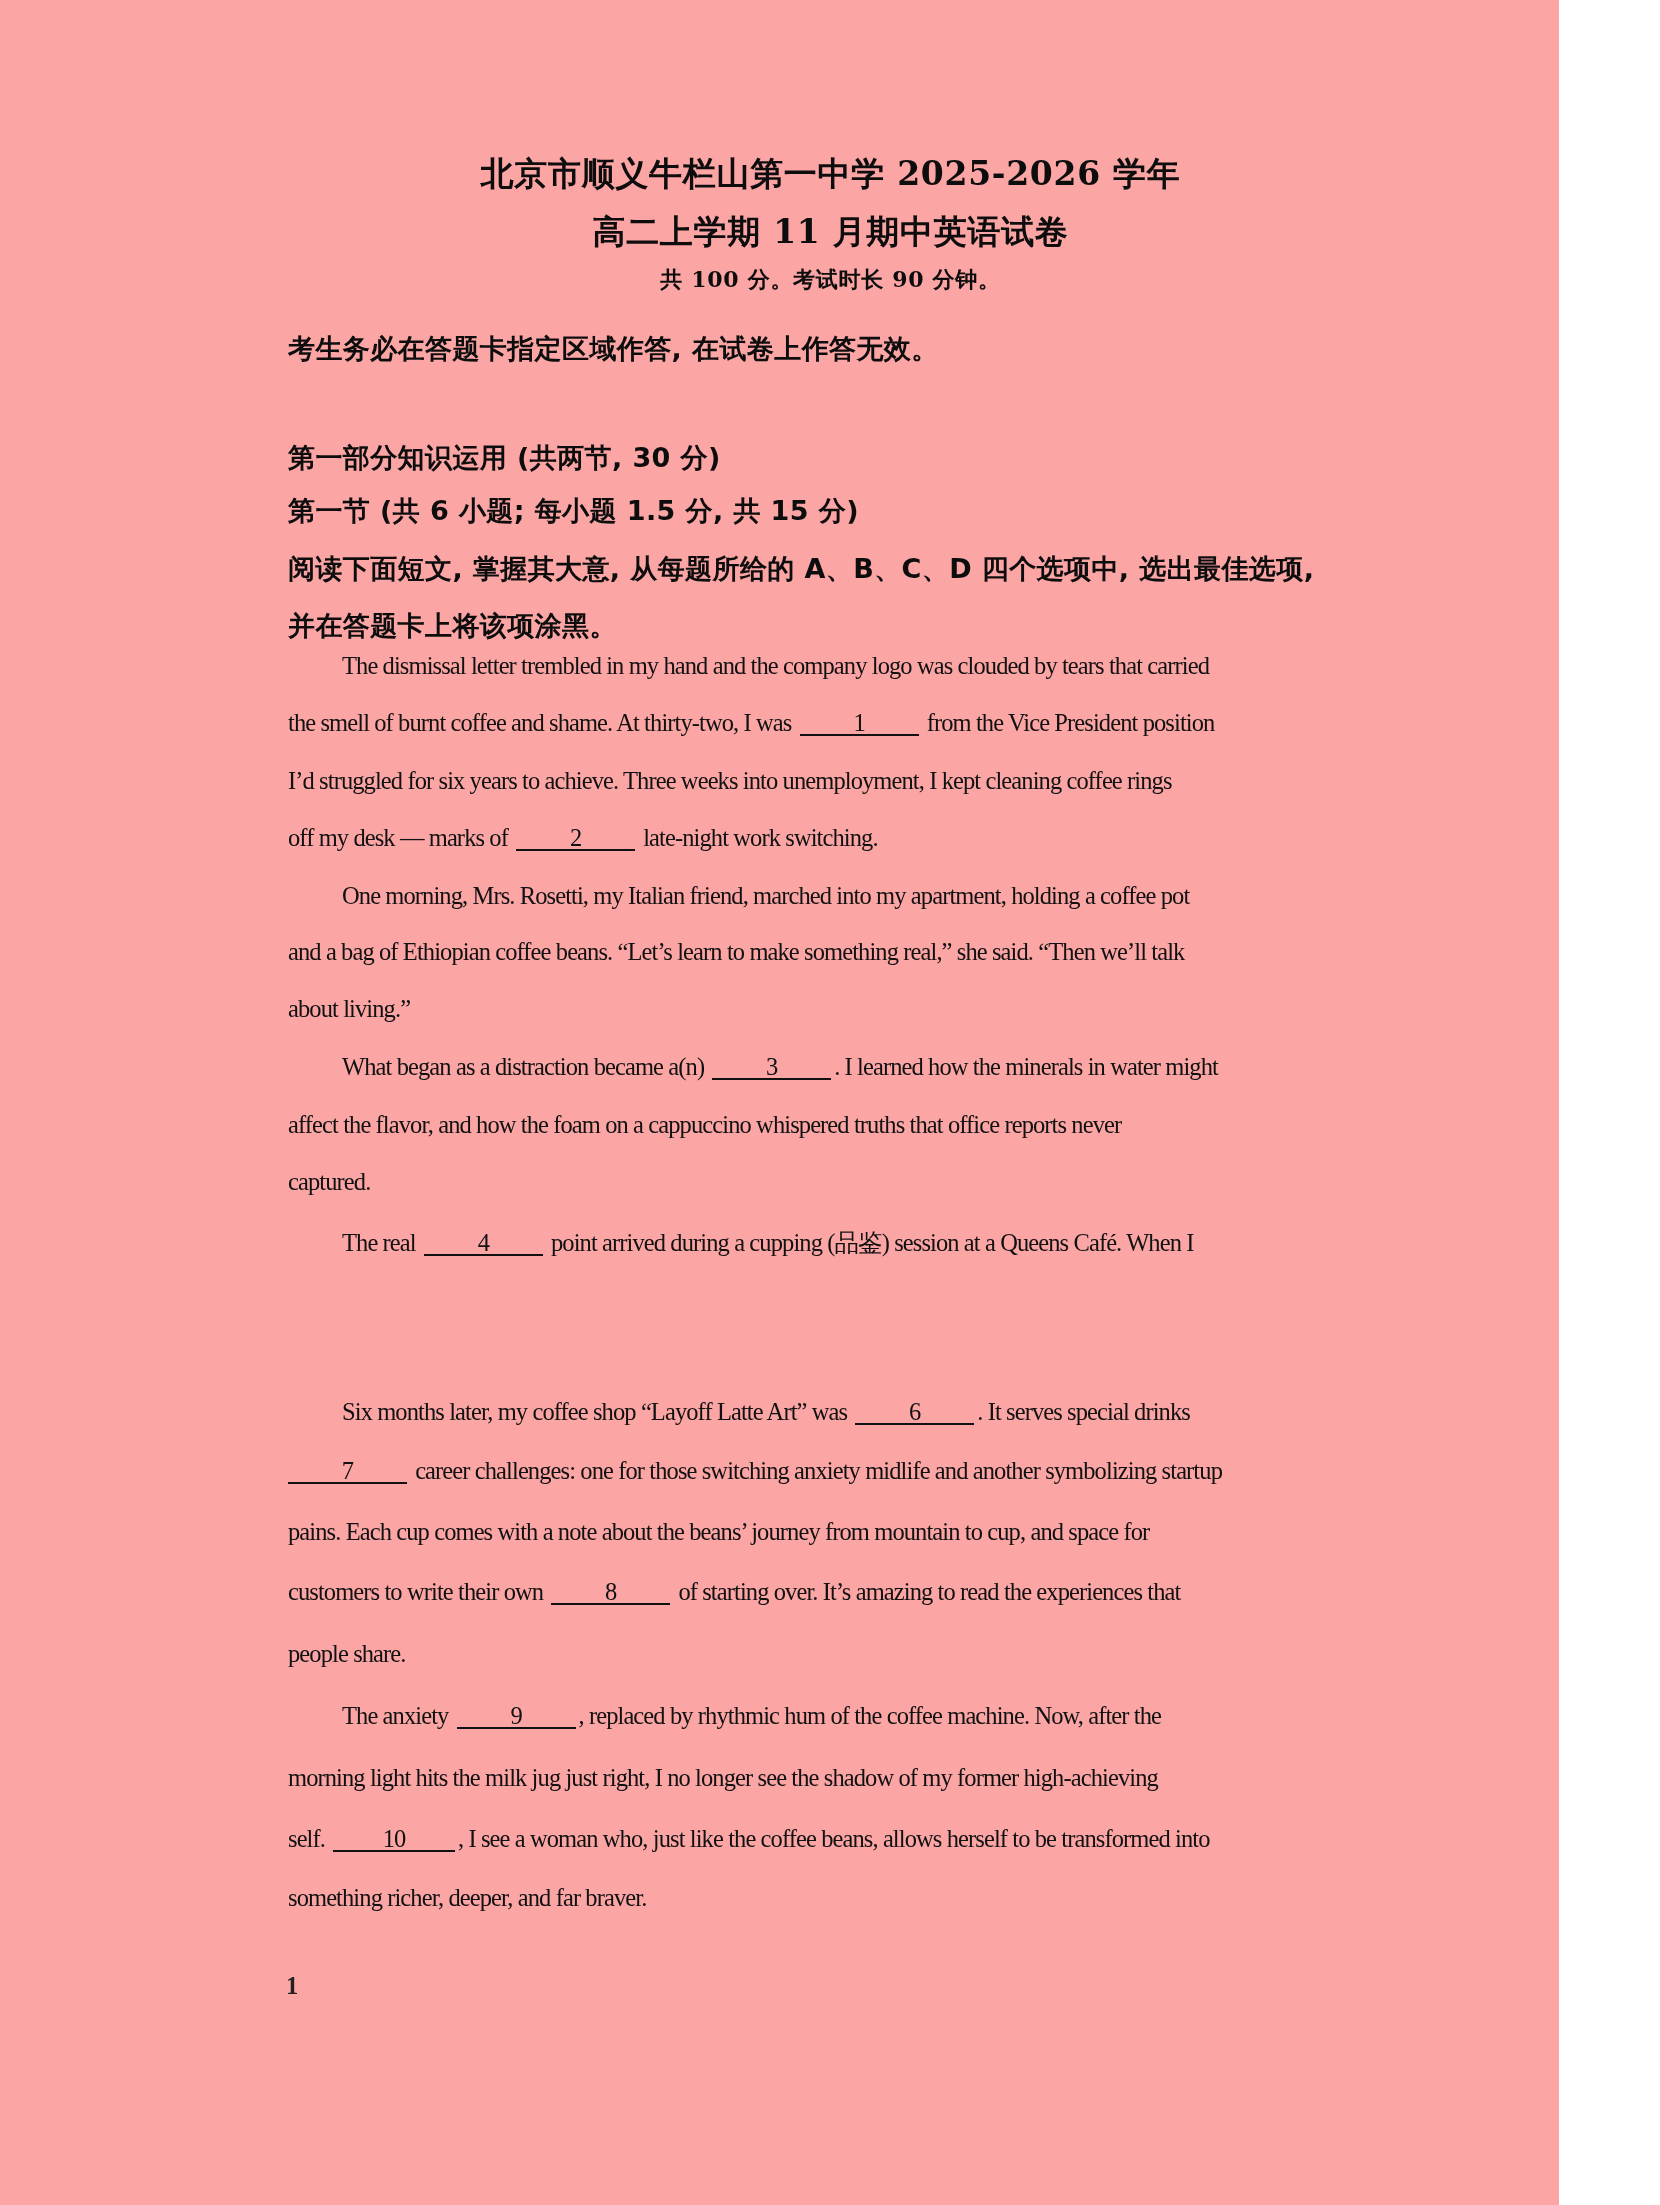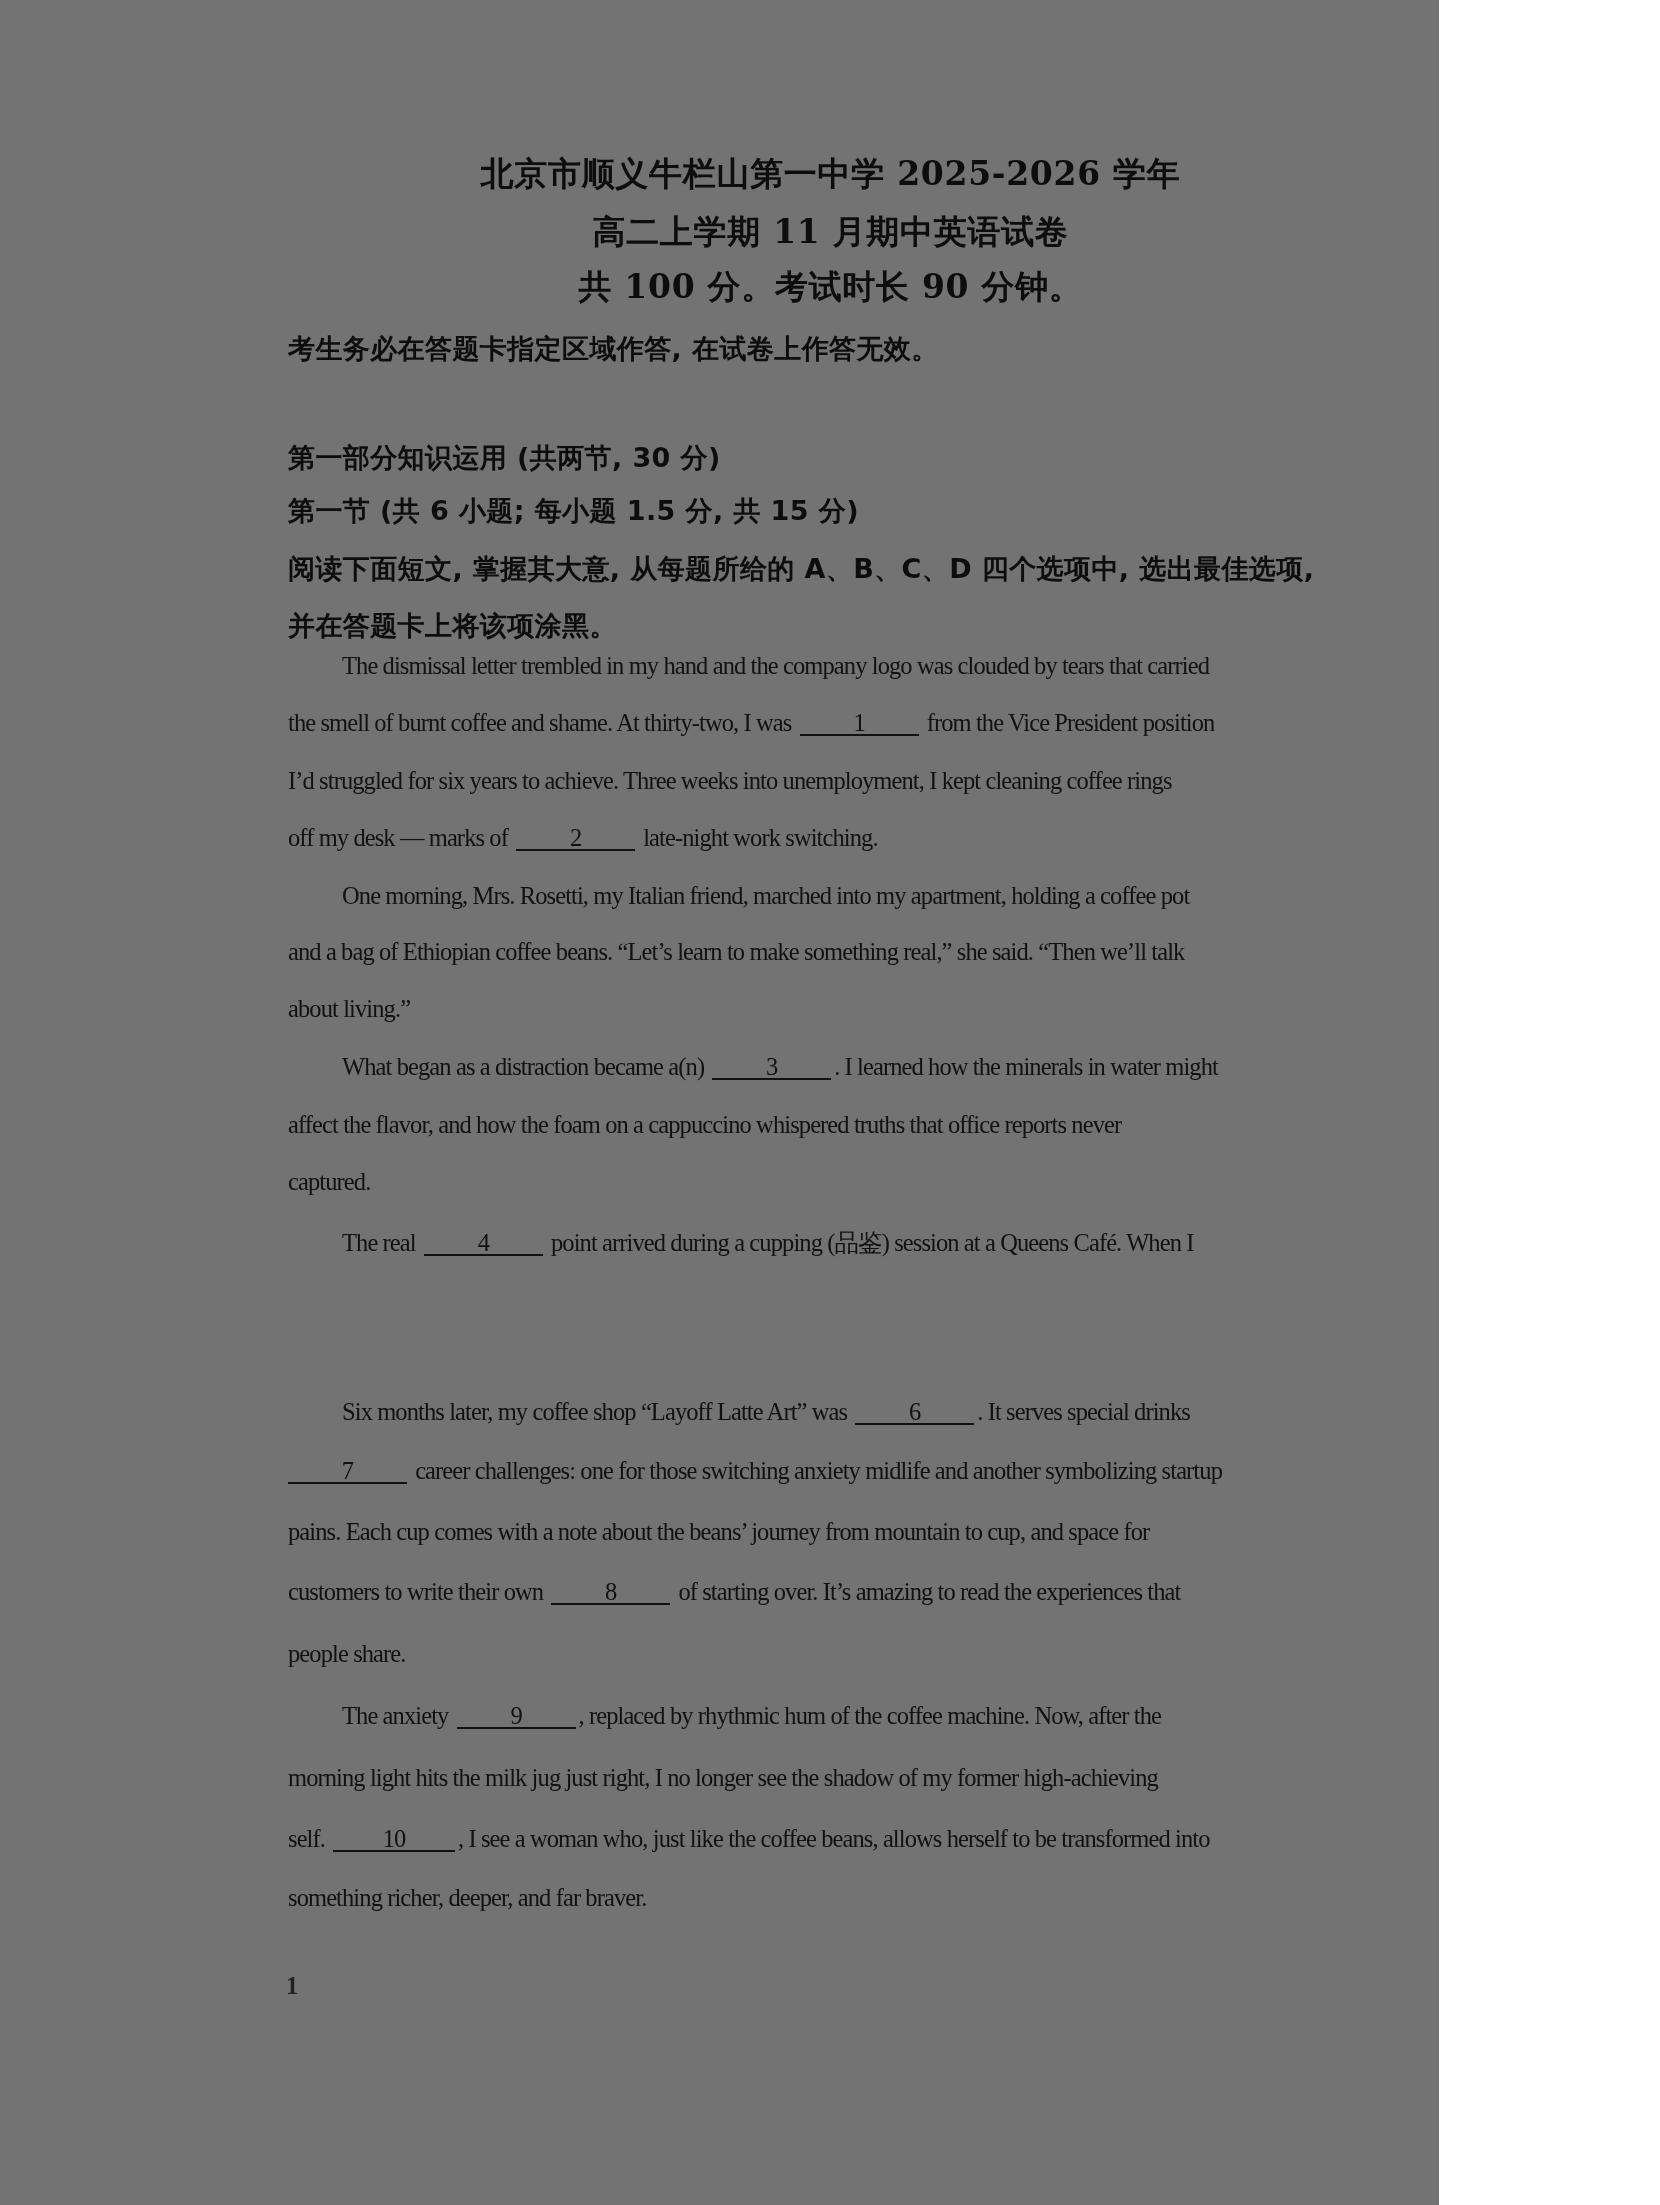--- a/index.html
+++ b/index.html
@@ -10,37 +10,37 @@
     body {
       width: 1661px;
       height: 2205px;
       position: relative;
       overflow: hidden;
       color: #111111;
     }
     .page {
       position: absolute;
       left: 0; top: 0;
-      width: 1439px;
+      width: 1559px;
       height: 2205px;
-      background: #737373;
+      background: #fca5a5;
     }
     .title {
       position: absolute;
       left: 0;
       width: 1661px;
       text-align: center;
       font-family: "DejaVu Serif", "Liberation Serif", serif;
       font-weight: bold;
       color: #0d0d0d;
       letter-spacing: 0.7px;
     }
     .title.t1 { top: 152px; font-size: 33px; }
     .title.t2 { top: 210px; font-size: 33px; }
-    .title.t3 { top: 265px; font-size: 33px; }
+    .title.t3 { top: 265px; font-size: 22px; }
 
     .cn-line {
       position: absolute;
       left: 288px;
       font-family: "DejaVu Sans", "Liberation Sans", sans-serif;
       font-weight: bold;
       font-size: 27px;
       color: #0d0d0d;
       white-space: nowrap;
       letter-spacing: 0.4px;

